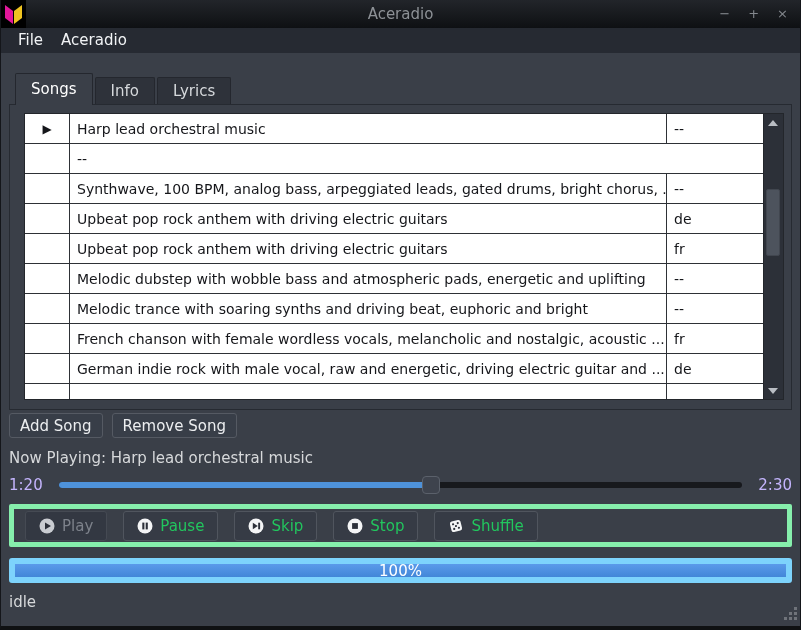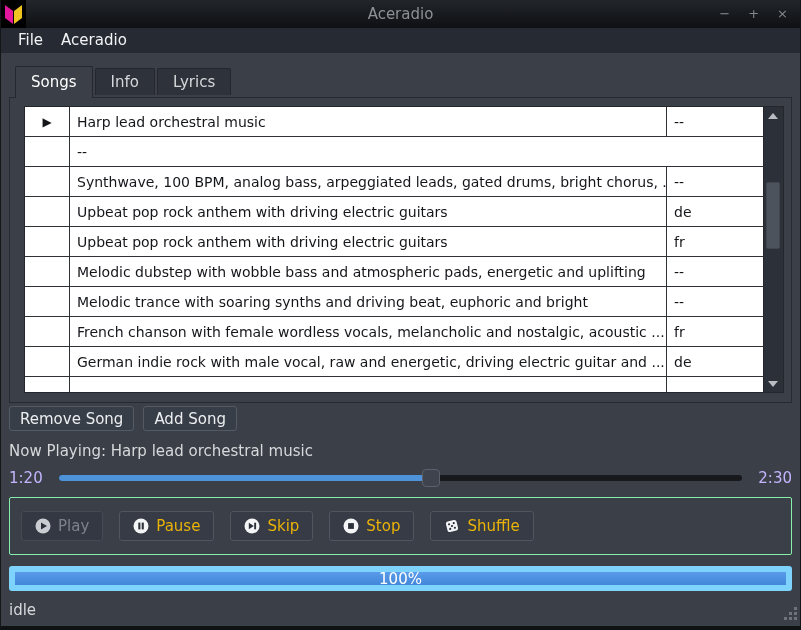--- a/index.html
+++ b/index.html
@@ -19,21 +19,21 @@
   .win-controls { margin-left: auto; display: flex; gap: 18px; padding-right: 12px; z-index: 2; }
   .win-controls span { color: #83878d; font-size: 13px; line-height: 28px; cursor: default; }
 
   
   .menubar { height: 25px; background: #262a32; display: flex; align-items: center; padding-left: 8px; flex: 0 0 auto; }
   .menu-item { padding: 0 9px; color: #f1f3f5; font-size: 15px; line-height: 25px; }
 
   
   .content { flex: 1; padding: 0 8px; position: relative; }
 
-  .tabs { display: flex; margin-top: 12px; padding-left: 6px; align-items: center; height: 32px; }
+  .tabs { display: flex; margin-top: 19px; padding-left: 6px; align-items: flex-end; height: 32px; }
   .tab { height: 27px; line-height: 26px; padding: 0 15px; background: #2e323a; color: #d6d9dc; font-size: 15px;
          border: 1px solid #24272e; border-bottom: none; border-radius: 2px 2px 0 0; margin-right: 2px; position: relative; }
   .tab.active { height: 32px; line-height: 31px; background: #3a3f48; color: #ffffff; z-index: 2; margin-bottom: -1px; }
 
   .panel { height: 306px; background: #3a3f48; border: 1px solid #262a31; padding: 8px 7px 11px 14px; position: relative; z-index: 1; }
 
   .table-wrap { display: flex; height: 287px; }
   .songtable { width: 743px; background: #ffffff; border: 1px solid #23262b; overflow: hidden; }
   .trow { display: grid; grid-template-columns: 45px 597px 1fr; height: 30px; background: #fff; border-bottom: 1px solid #2e3136; }
   .tcell { display: flex; align-items: center; padding: 0 7px; font-size: 14px; color: #15161a; border-right: 1px solid #2e3136;
@@ -54,24 +54,24 @@
              border: 1px solid #555a63; border-radius: 3px; font-family: inherit; cursor: default; }
 
   .now-playing { margin-top: 11px; color: #d7d9db; font-size: 15px; }
 
   .seek-row { margin-top: 8px; display: flex; align-items: center; color: #c4b5fd; font-size: 15px; height: 20px; }
   .slider { flex: 1; height: 18px; position: relative; margin: 0 16px; }
   .slider-track { position: absolute; top: 6px; left: 0; right: 0; height: 6px; background: #17191d; border-radius: 3px; }
   .slider-fill { height: 100%; background: #4e92da; border-radius: 3px 0 0 3px; }
   .slider-handle { position: absolute; top: 0; width: 18px; height: 18px; background: #3e434d; border: 1px solid #5b616b; border-radius: 4px; }
 
-  .playback-frame { margin-top: 9px; border: 1px solid #86efac; border-radius: 2px; height: 58px;
+  .playback-frame { margin-top: 9px; border: 5px solid #86efac; border-radius: 2px; height: 43px;
                     display: flex; align-items: center; padding: 0 11px; gap: 16px; }
   .pb-btn { height: 30px; display: flex; align-items: center; gap: 7px; padding: 0 13px; background: #363b45;
-            border: 1px solid #50555e; border-radius: 3px; color: #eab308; font-size: 15px; font-family: inherit; cursor: default; }
+            border: 1px solid #50555e; border-radius: 3px; color: #22c55e; font-size: 15px; font-family: inherit; cursor: default; }
   .pb-btn.disabled { color: #7d828b; border-color: #454a53; background: #333842; }
   .pb-btn svg { flex: 0 0 auto; }
 
   .progressbar { margin-top: 11px; height: 25px; background: #7f1d1d; border: 6px solid #7dd3fc; border-radius: 3px; overflow: hidden; }
   .progress-fill { height: 100%; background: linear-gradient(#5a9aea, #4287d8); display: flex; align-items: center; justify-content: center;
                    color: #ffffff; font-size: 15px; }
 
   .status { margin-top: 10px; color: #d7d9db; font-size: 15px; }
 
   .resize-grip { position: absolute; right: 2px; bottom: 1px; }
@@ -169,22 +169,22 @@
             </div>
           <div class="sb-thumb"></div>
           <div class="sb-arrow down">
               <div class="tri-down"></div>
             </div>
         </div>
       </div>
     </div>
 
     <div class="lib-buttons">
+      <button class="std-btn">Add Song</button>
       <button class="std-btn">Remove Song</button>
-      <button class="std-btn">Add Song</button>
     </div>
 
     <div class="now-playing">Now Playing: Harp lead orchestral music</div>
 
     <div class="seek-row">
       <span>1:20</span>
       <div class="slider">
         <div class="slider-track">
           <div class="slider-fill" id="seek-fill" style="width: 54.5%;"></div>
         </div>

